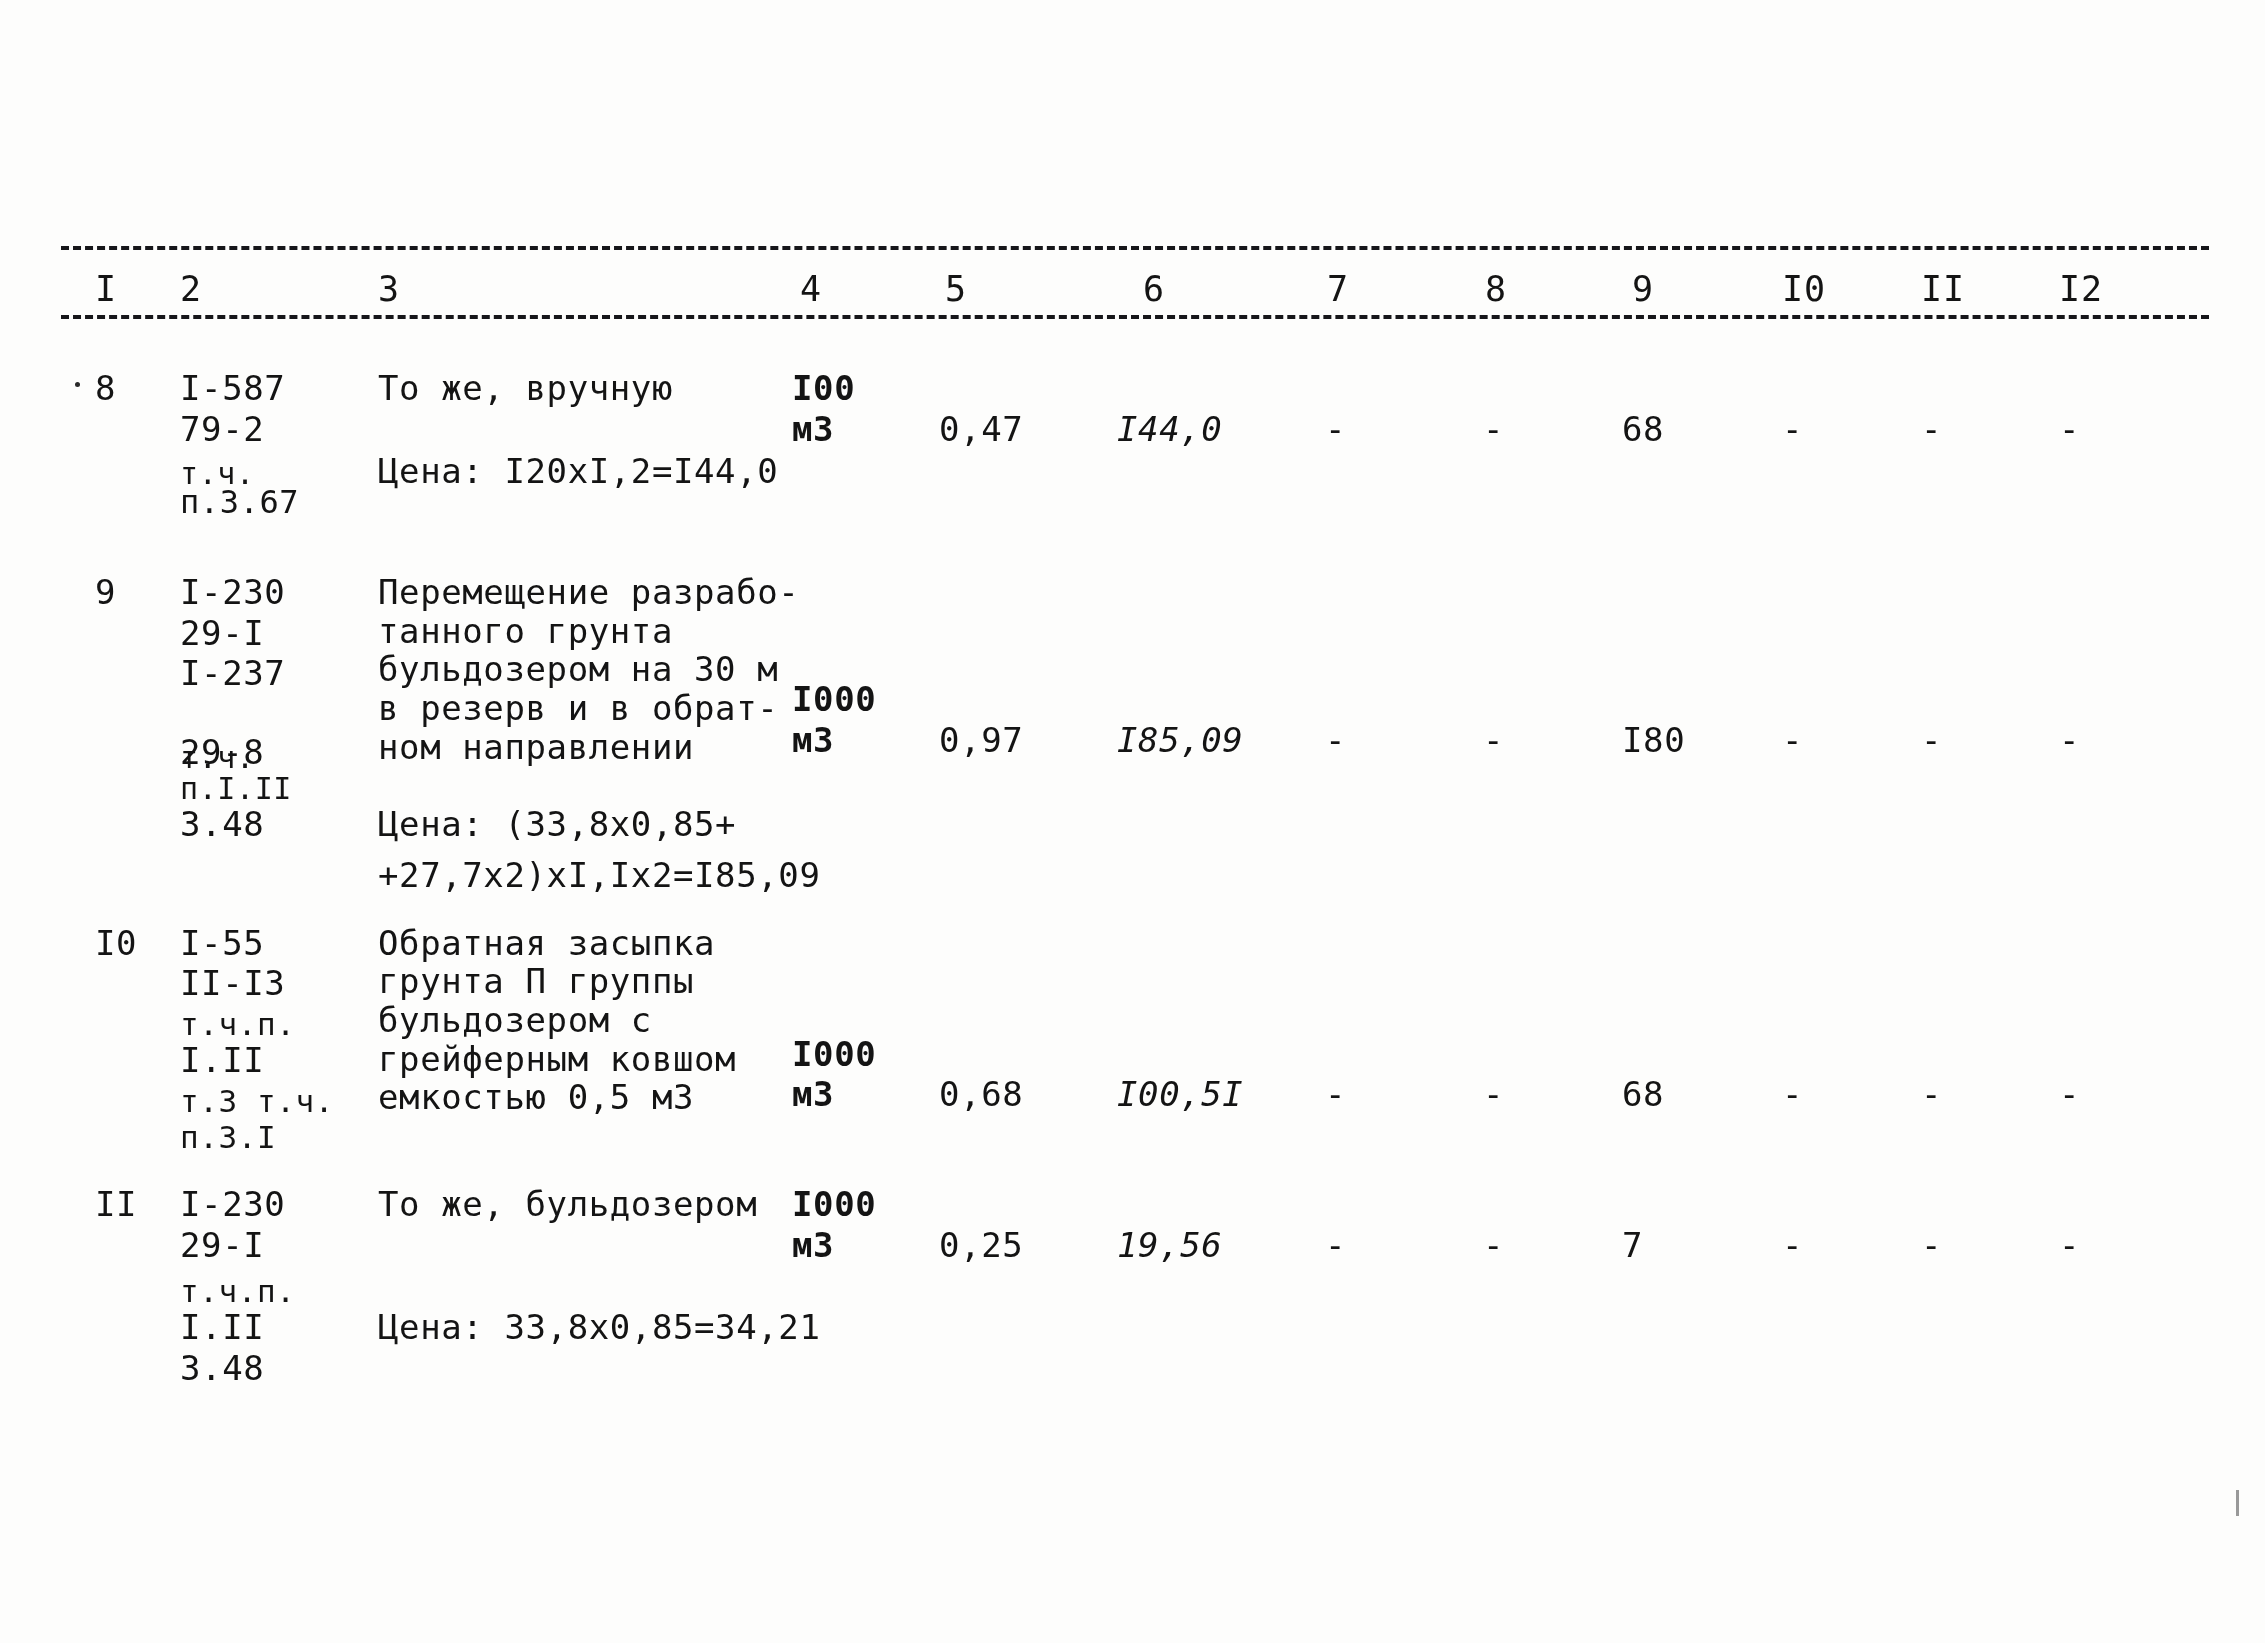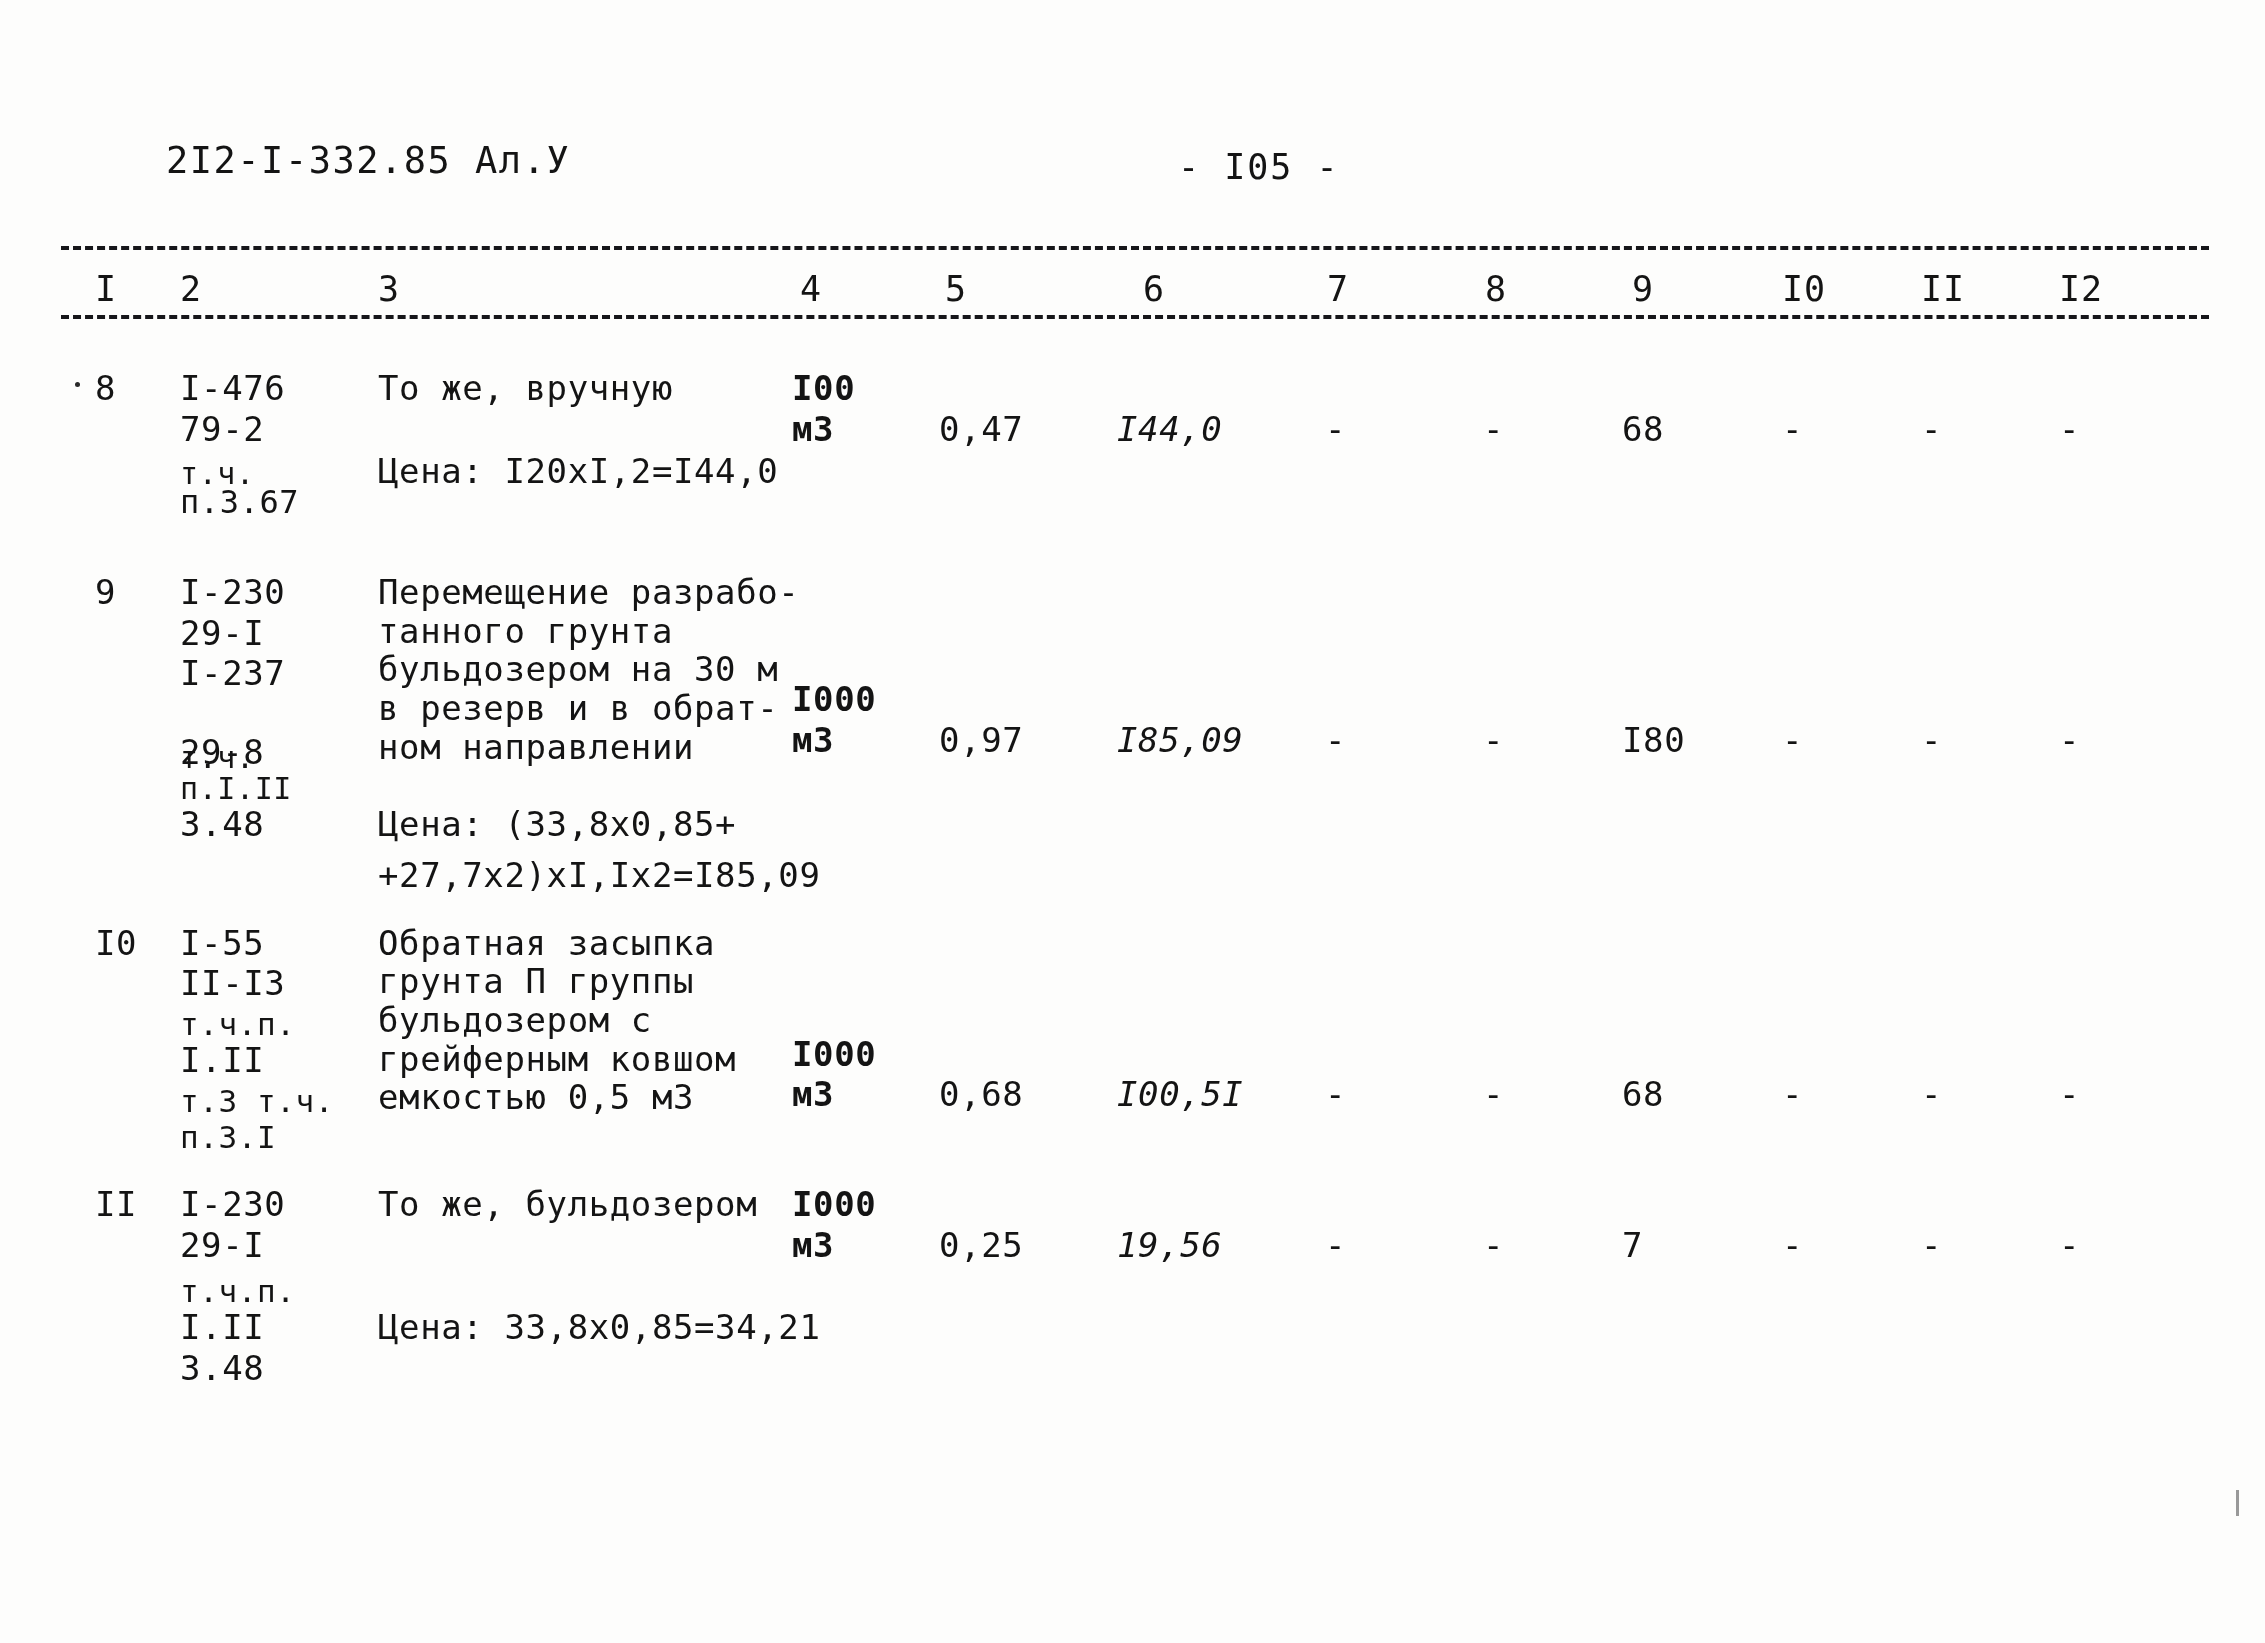--- a/index.html
+++ b/index.html
@@ -117,24 +117,20 @@
     width: 3px;
     height: 26px;
     background: #999;
   }
 </style>
 </head>
 <body>
 
 <div class="page">
 
-  <div class="doc-header">
-    <div class="doc-code">2I2-I-332.85 Ал.У</div>
-    <div class="page-number">- I05 -</div>
-  </div>
 
   <div class="rule top"></div>
   <div class="rule bottom"></div>
 
   <div class="colhead">
     <span style="left:95px">I</span>
     <span style="left:180px">2</span>
     <span style="left:378px">3</span>
     <span style="left:800px">4</span>
     <span style="left:945px">5</span>
@@ -145,21 +141,21 @@
     <span style="left:1782px">I0</span>
     <span style="left:1921px">II</span>
     <span style="left:2059px">I2</span>
   </div>
 
   <div class="rows">
 
     <div class="row" style="top:0">
       <div class="spot" style="left:75px; top:382px;"></div>
       <div class="cell c-idx" style="top:368px">8</div>
-      <div class="cell c-code" style="top:368px">I-476</div>
+      <div class="cell c-code" style="top:368px">I-587</div>
       <div class="cell c-code" style="top:409px">79-2</div>
       <div class="cell c-code" style="top:453px; font-size:30px;">т.ч.</div>
       <div class="cell c-code" style="top:482px; font-size:32px;">п.3.67</div>
       <div class="cell c-desc" style="top:368px">То же, вручную</div>
       <div class="cell c-price" style="top:451px">Цена: I20xI,2=I44,0</div>
       <div class="cell c-unit" style="top:368px">I00</div>
       <div class="cell c-unit" style="top:409px">м3</div>
       <div class="cell c-5  num" style="top:409px">0,47</div>
       <div class="cell c-6  num" style="top:409px">I44,0</div>
       <div class="cell c-7  num" style="top:409px">-</div>

